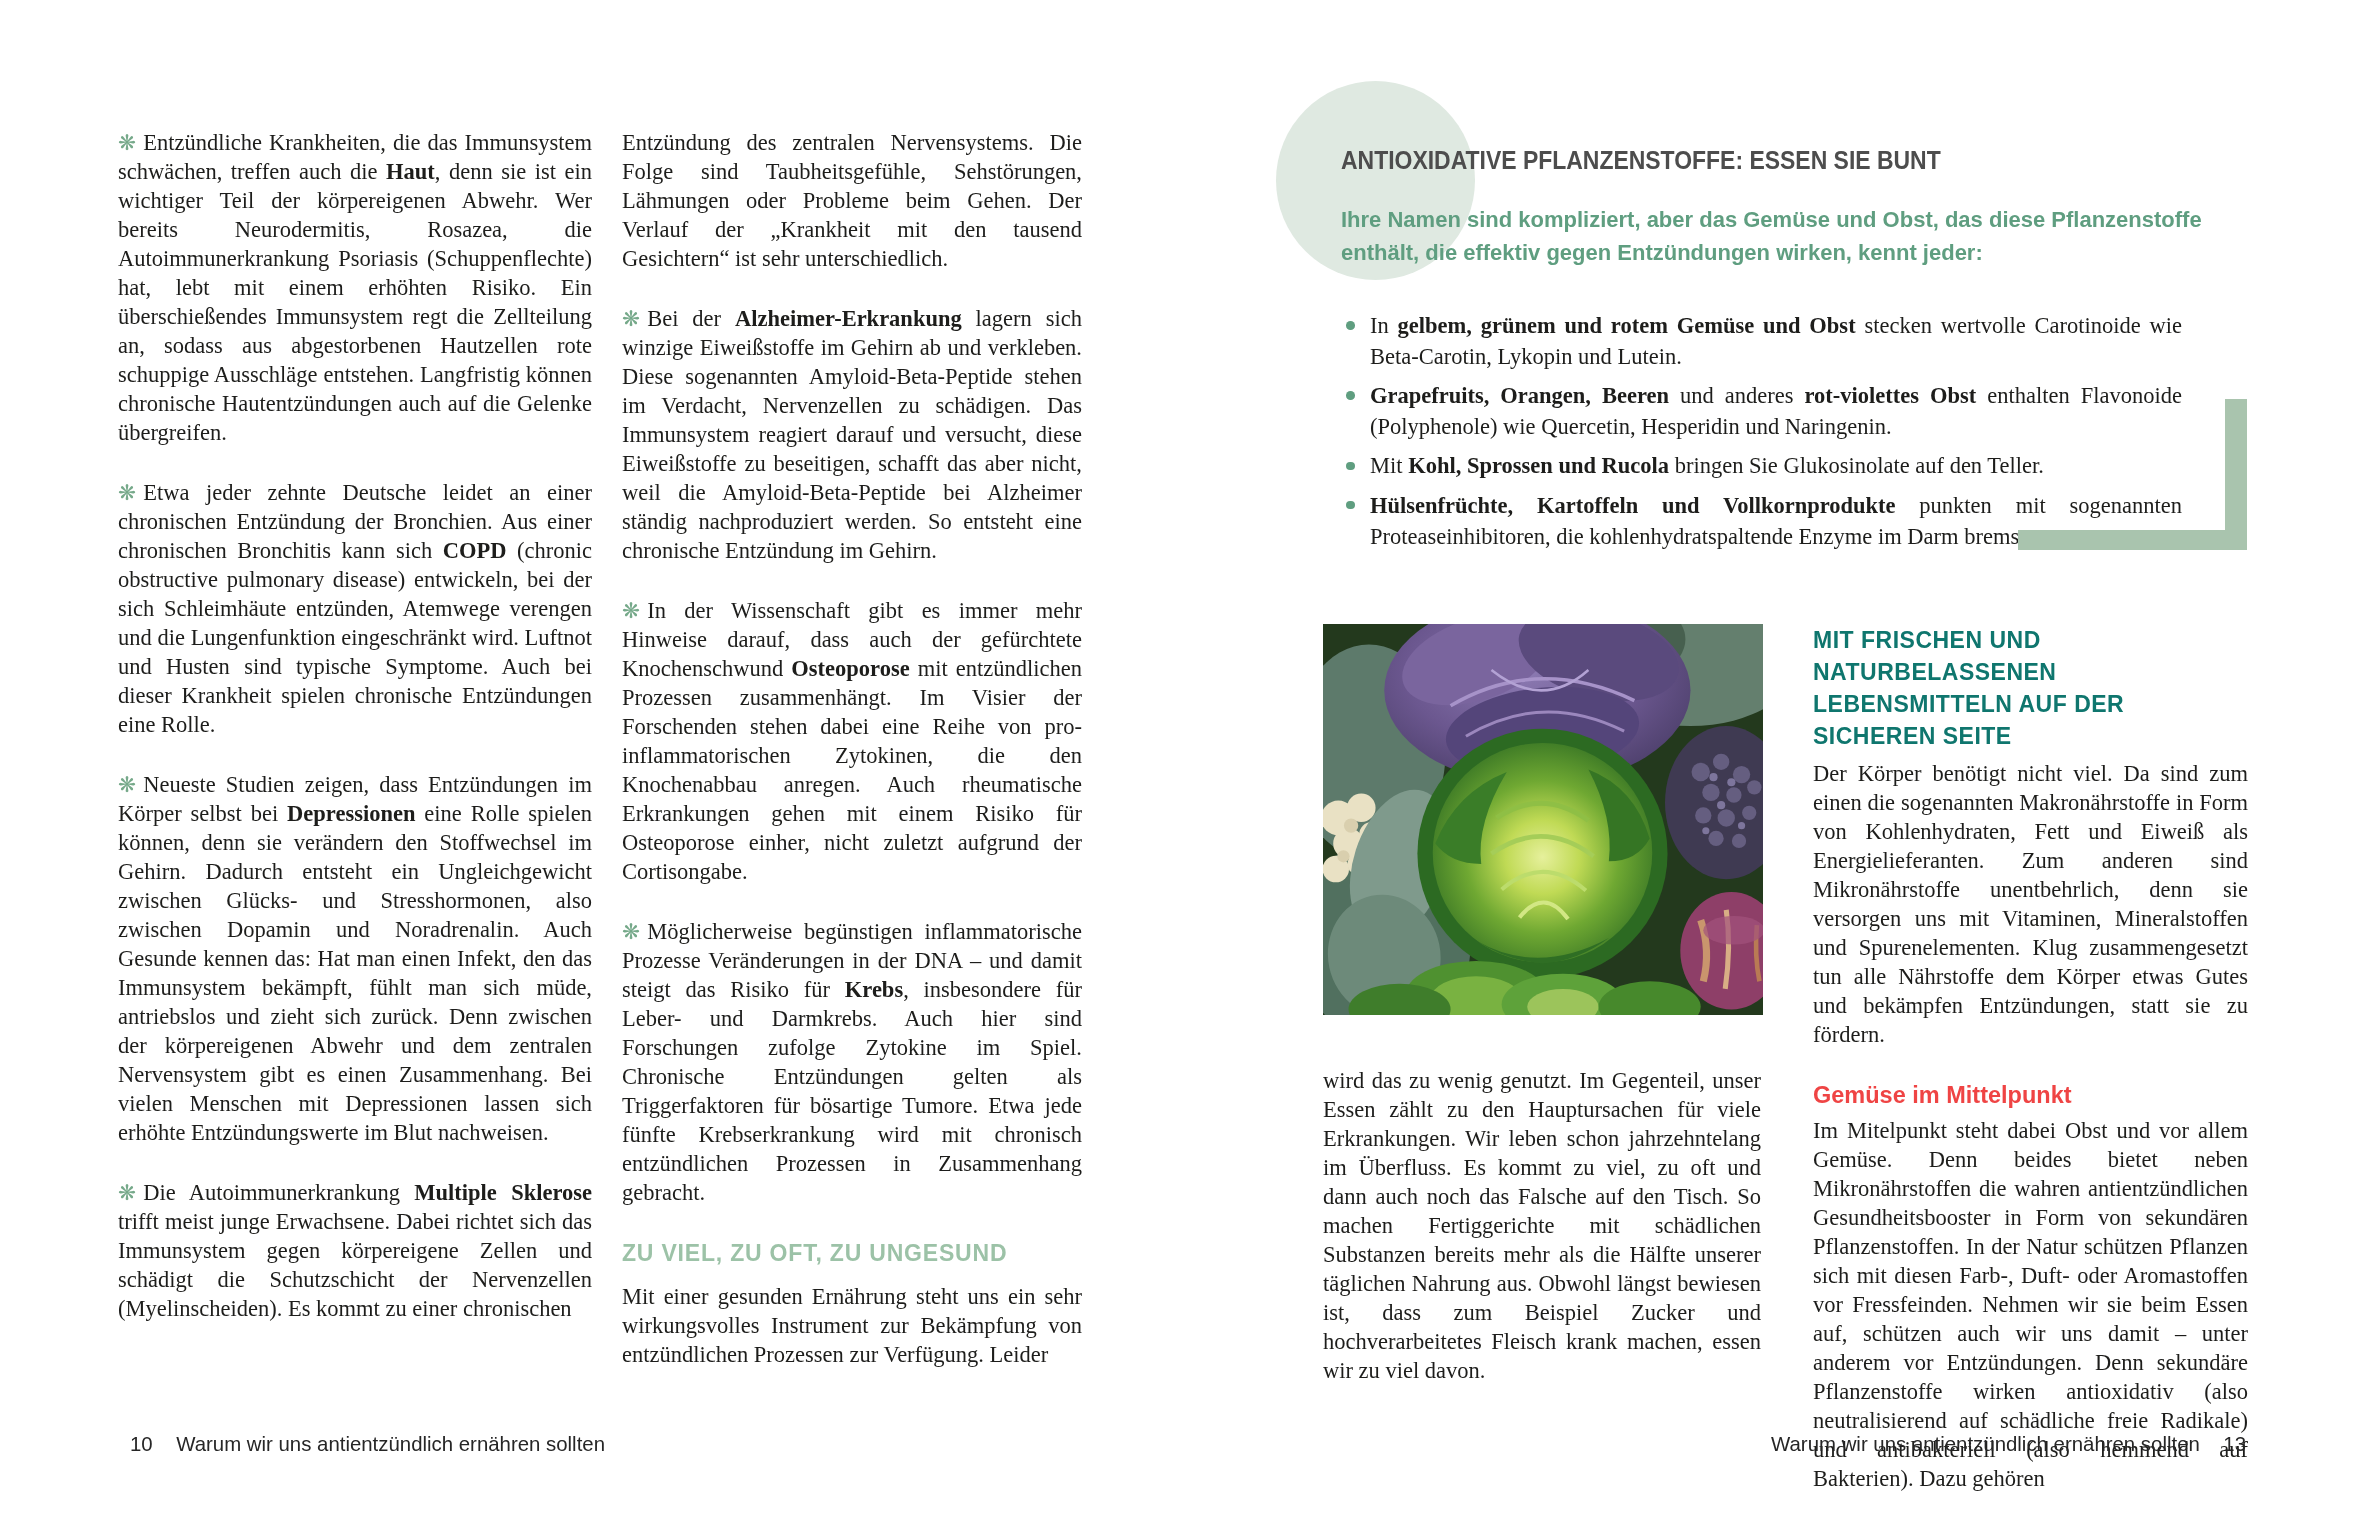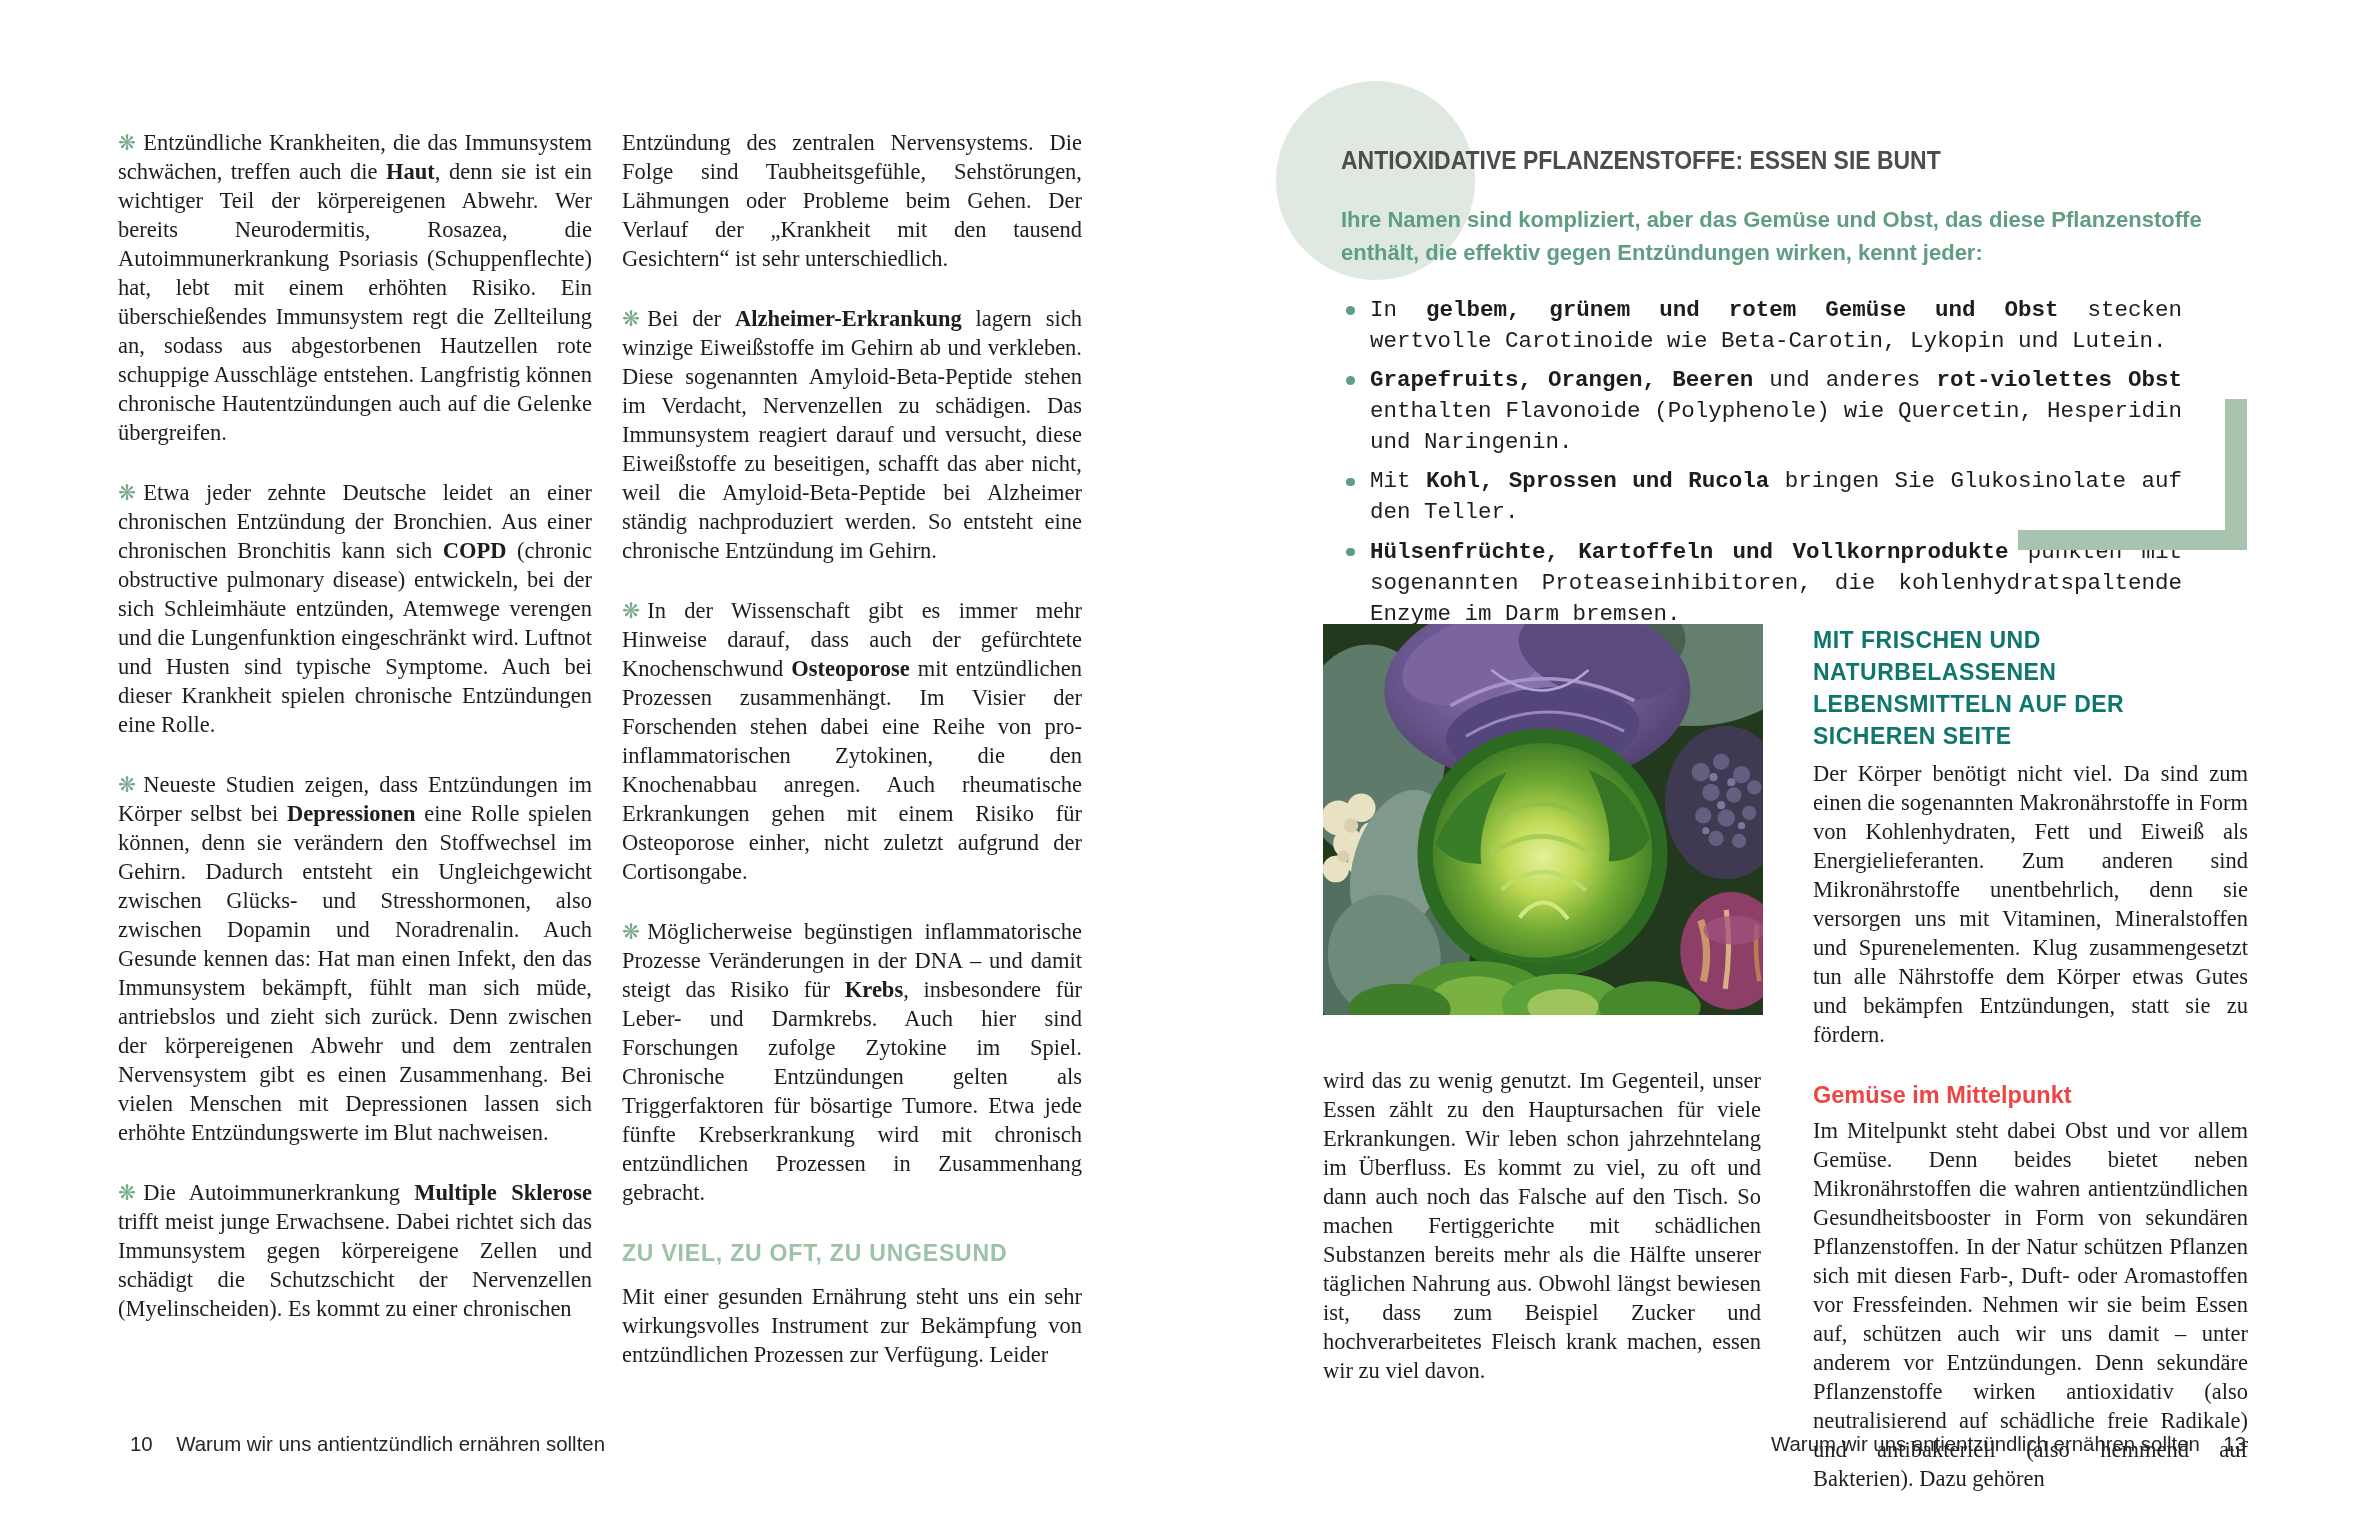--- a/index.html
+++ b/index.html
@@ -35,23 +35,22 @@
     font-family:"Liberation Sans","DejaVu Sans",sans-serif;
     font-weight:700;font-size:25.5px;line-height:27.6px;color:#4d4d4d;
     transform:scaleX(0.9);transform-origin:left center;white-space:nowrap;
   }
   .infobox-subtitle{
     position:absolute;left:1341px;top:203px;width:884px;margin:0;
     font-family:"Liberation Sans","DejaVu Sans",sans-serif;
     font-weight:700;font-size:22px;line-height:33px;color:#5f9e80;
   }
   .bullet-list{
-    position:absolute;left:1344px;top:295px;width:838px;margin:0;padding:0;
+    position:absolute;left:1344px;top:310px;width:838px;margin:0;padding:0;
     list-style:none;
-    font-family:Liberation Mono, monospace;
   }
   .bullet-item{
     display:flex;align-items:flex-start;margin:0 0 8.2px 0;
     font-size:22.5px;line-height:31px;
   }
   .bullet-item b{font-weight:700;}
   .bullet-dot{
     flex:0 0 auto;width:8.7px;height:8.7px;border-radius:50%;
     background:#5f9e80;margin:11.2px 15.3px 0 2px;
   }

